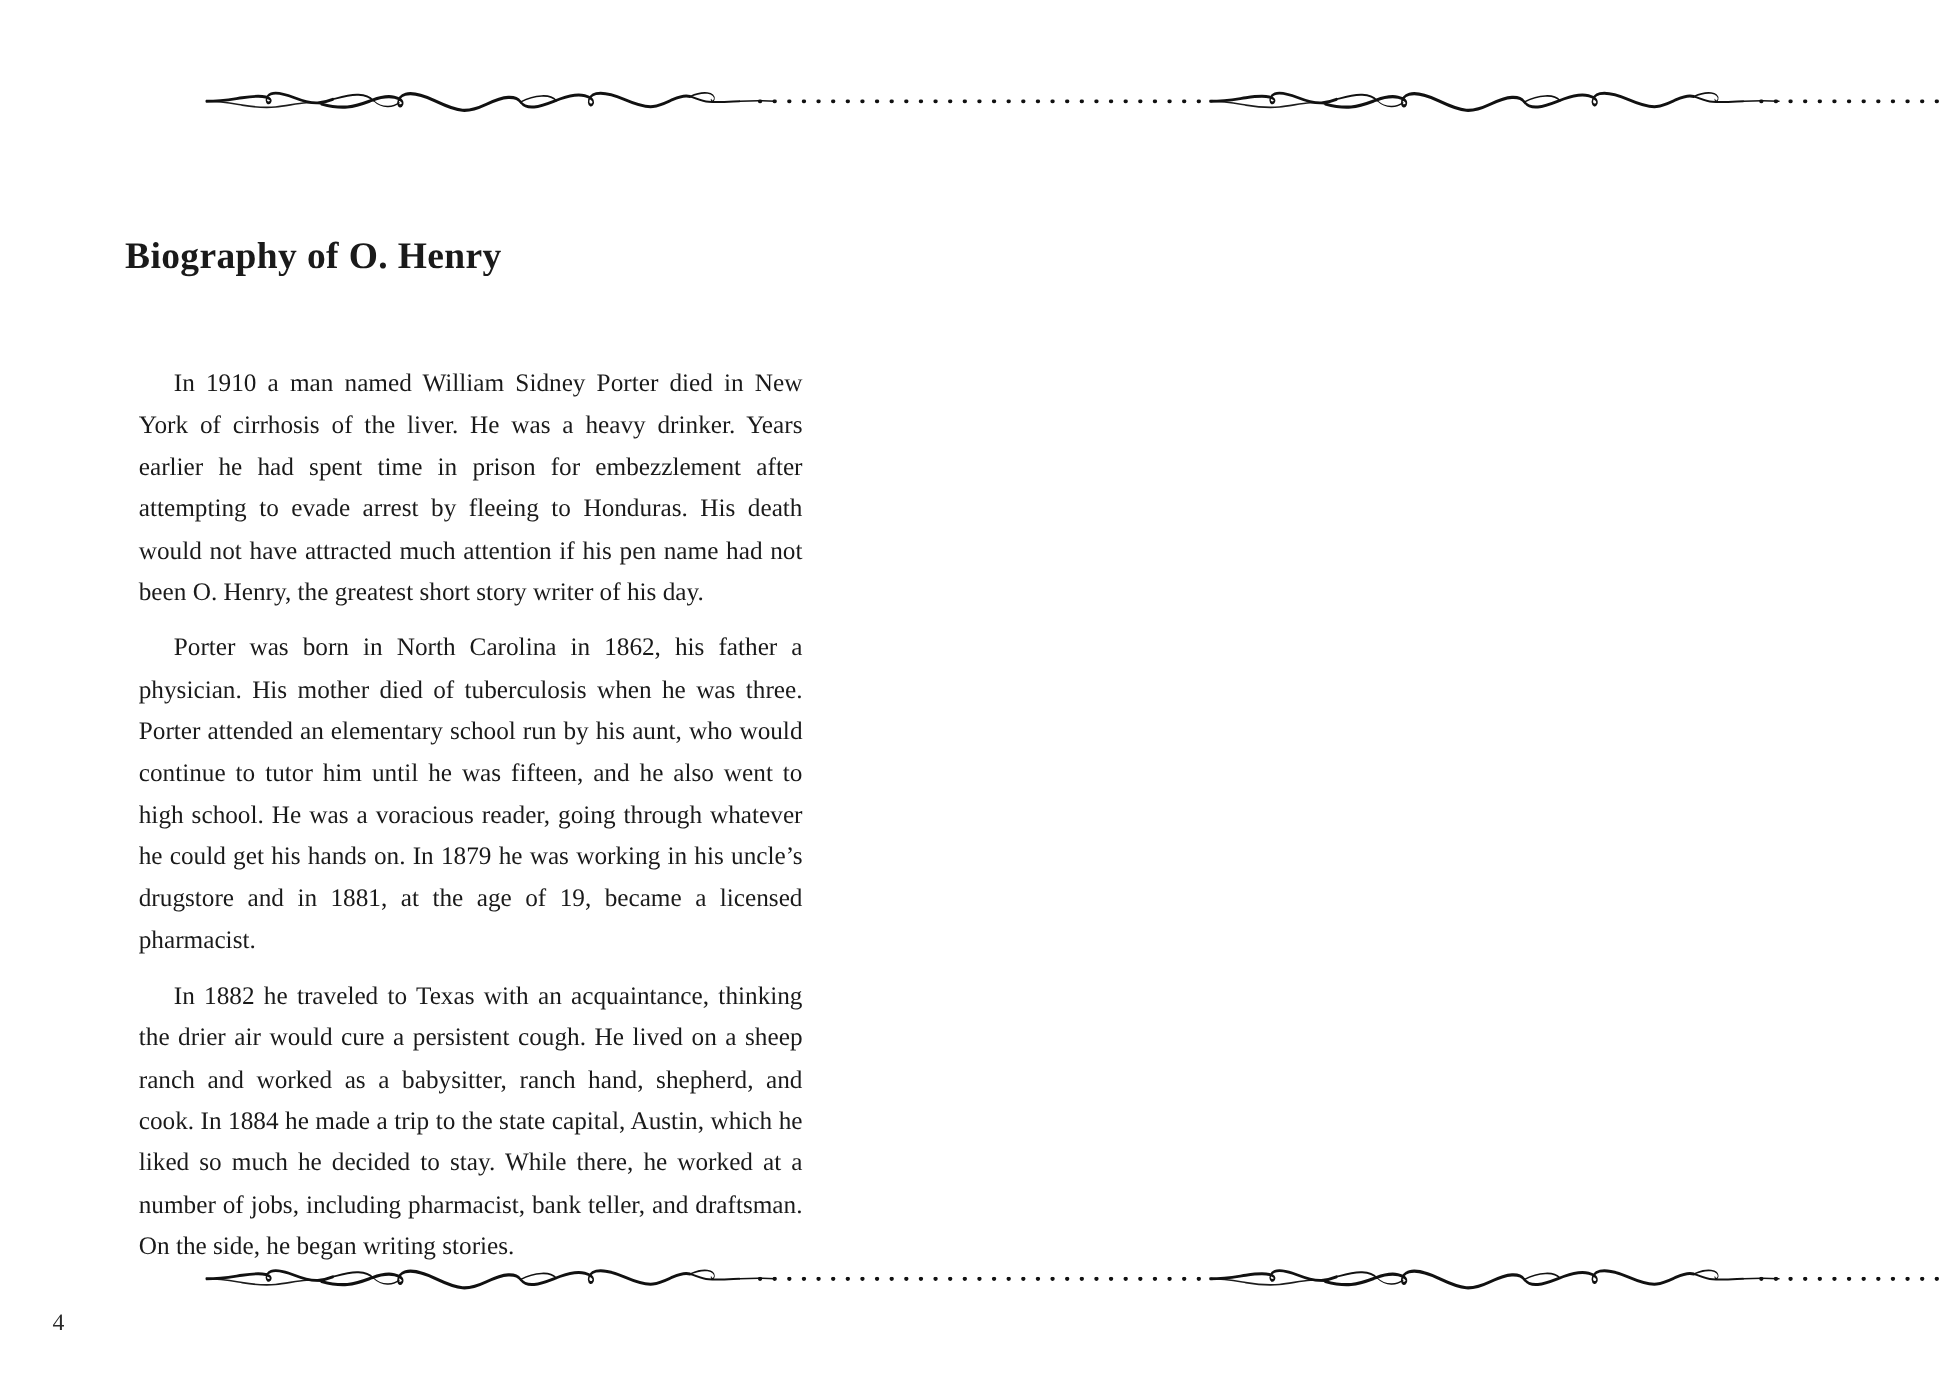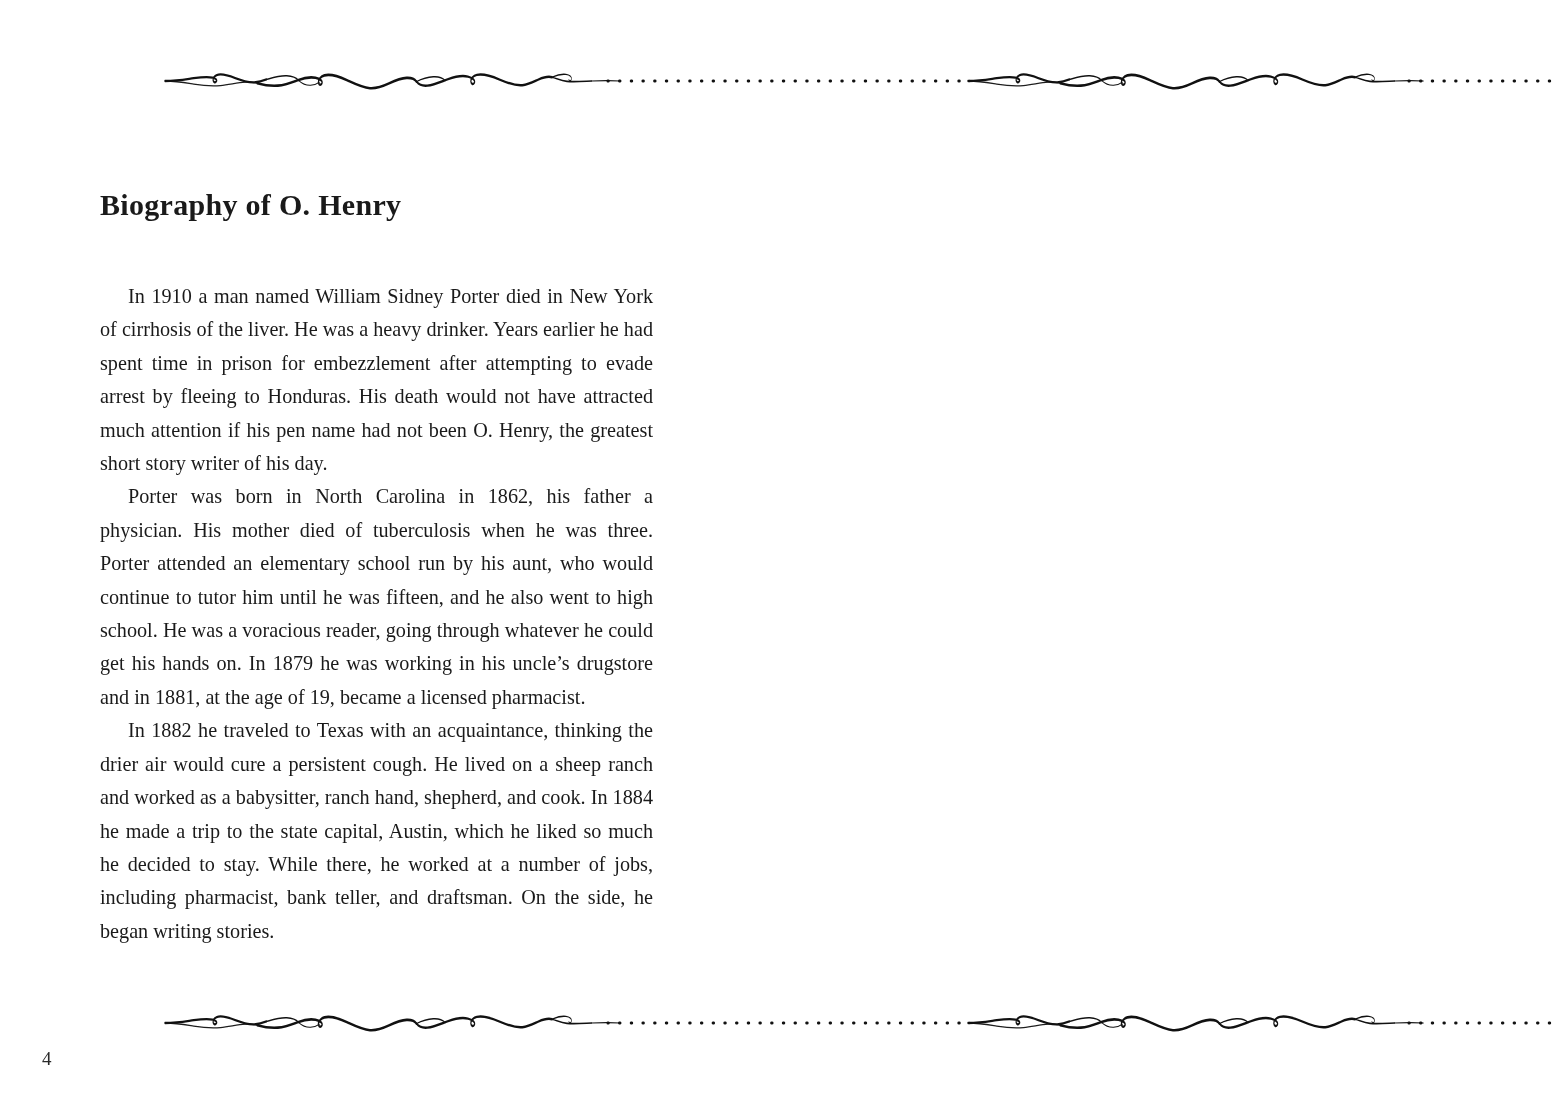--- a/index.html
+++ b/index.html
@@ -63,21 +63,21 @@
   .body-col {
     position: absolute;
   }
   .page-left .body-col {
     left: 100px;
     top: 280px;
     width: 553px;
   }
 
   .para-en {
-    margin: 0;
+    margin: 11px;
     font-size: 20.2px;
     line-height: 33.4px;
     text-align: justify;
     text-justify: inter-word;
     text-indent: 28px;
     hyphens: none;
     font-family: "Liberation Serif", "DejaVu Serif", serif;
   }
 
   .folio {

